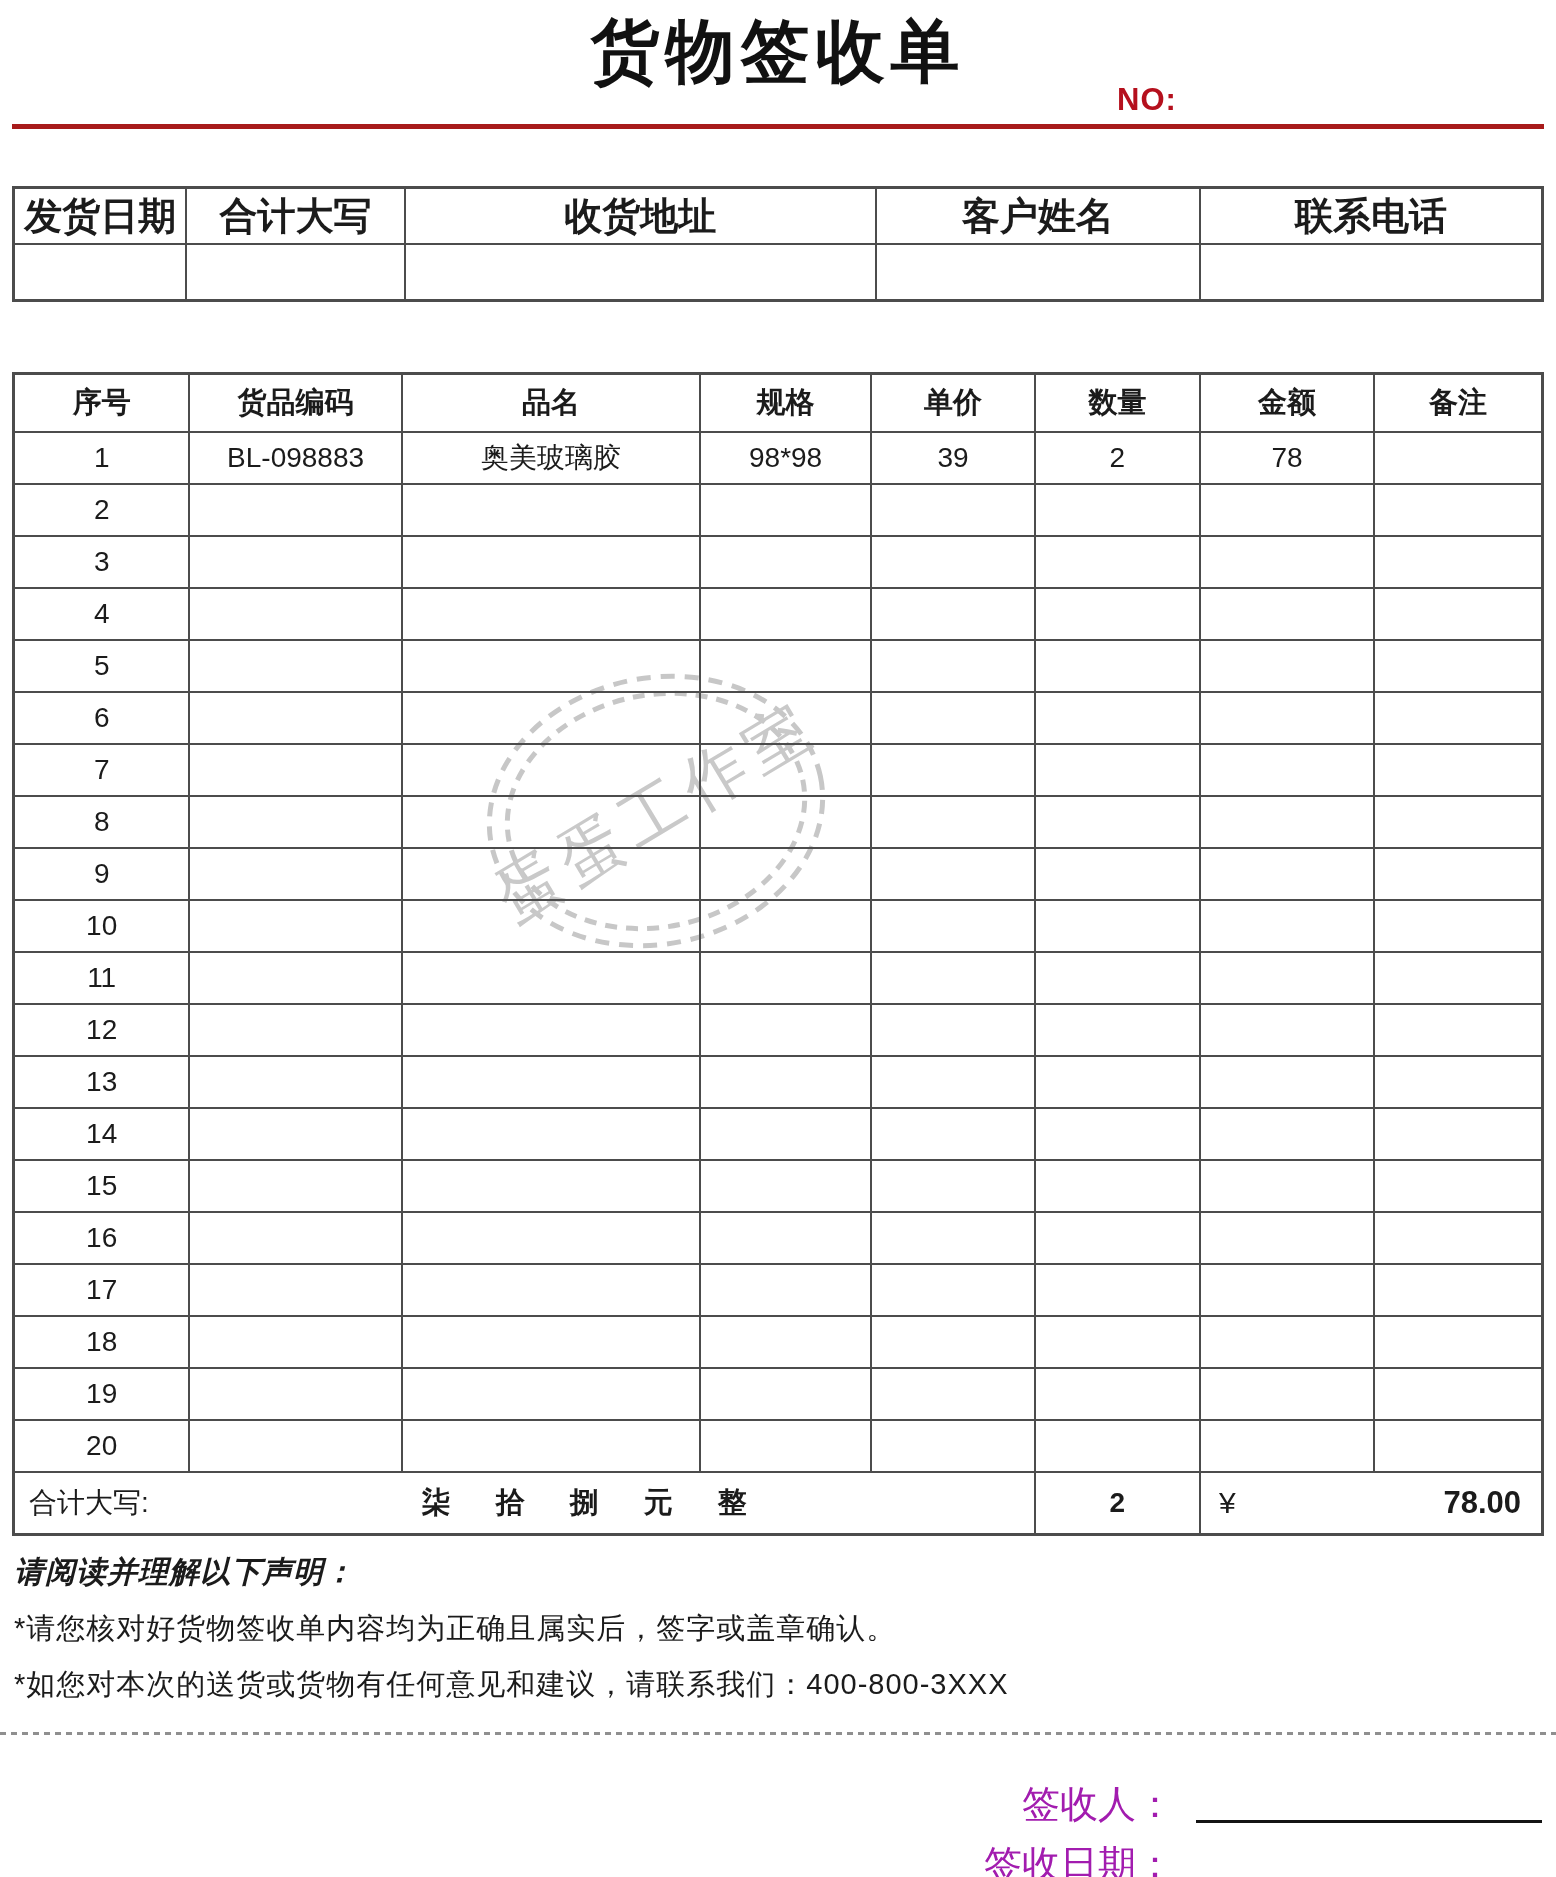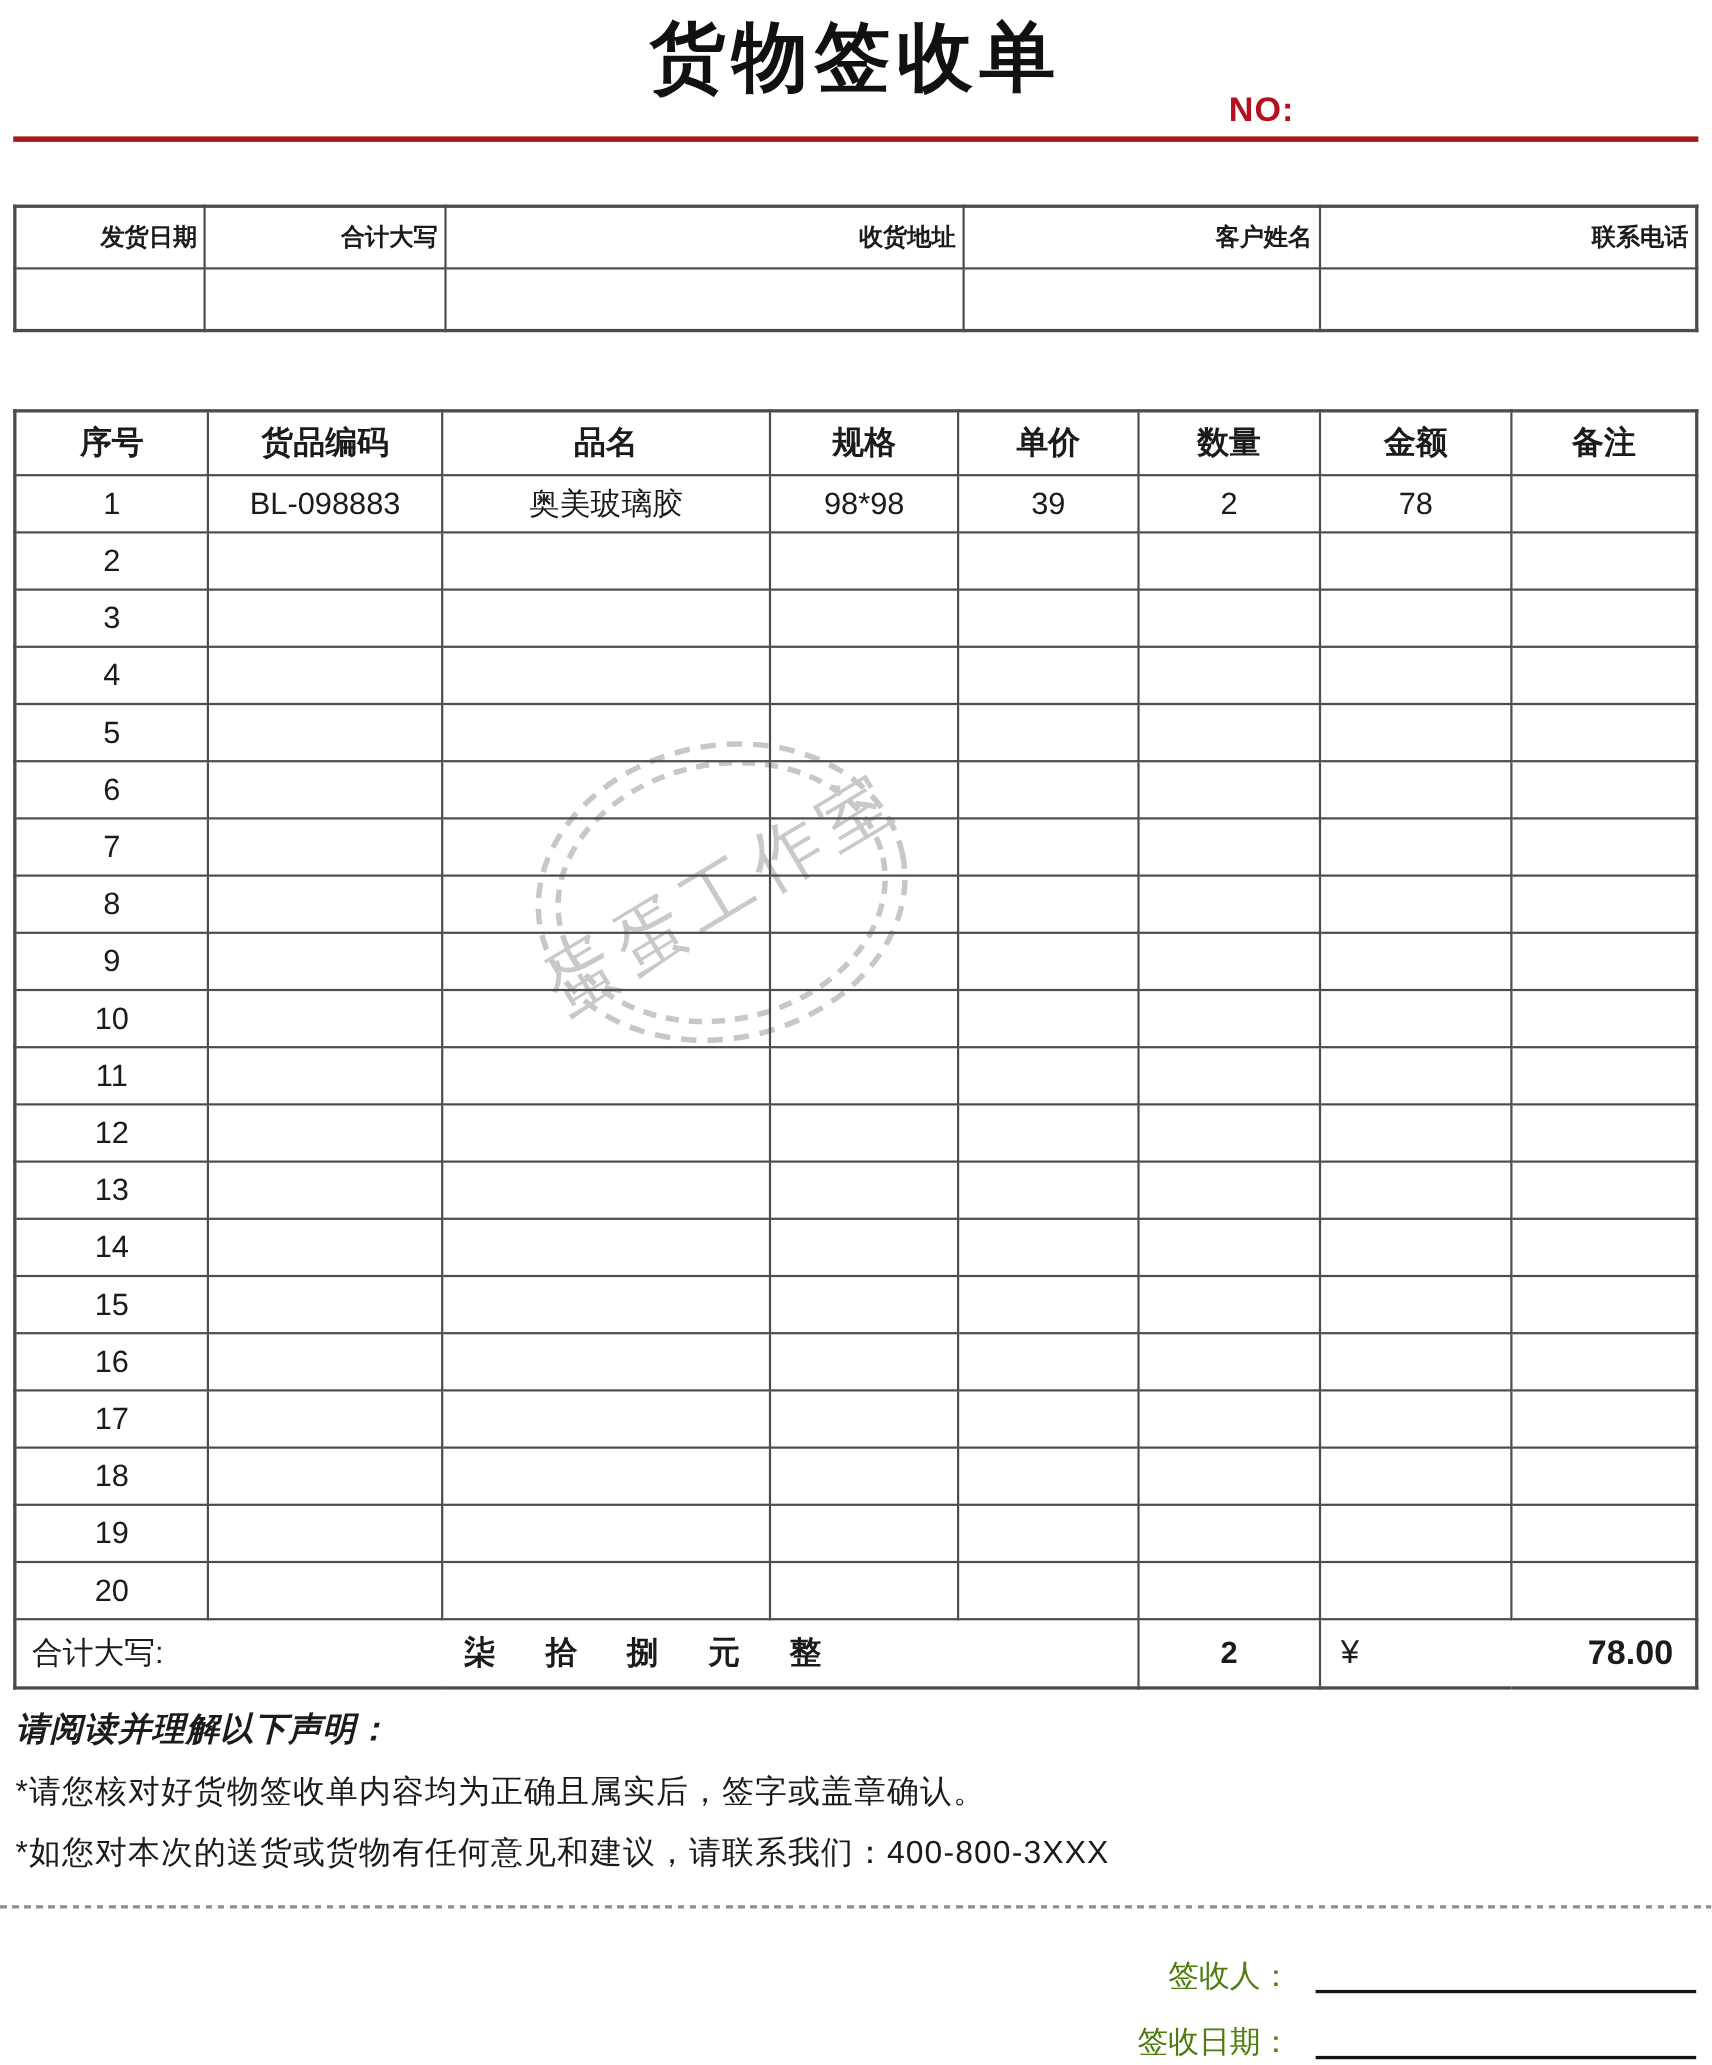--- a/index.html
+++ b/index.html
@@ -21,21 +21,21 @@
   }
   
   table.ftable{
     position:absolute;left:12px;width:1532px;border-collapse:collapse;table-layout:fixed;
     border:3px solid #4c4c4c;z-index:1;background:transparent;
   }
   table.ftable th,table.ftable td{
     border:2px solid #4c4c4c;padding:0 6px;overflow:hidden;white-space:nowrap;
   }
   .info-table{top:186px;}
-  .info-table th{height:54px;font-size:22px;font-weight:700;text-align:right;}
+  .info-table th{height:54px;font-size:38px;font-weight:700;text-align:center;}
   .info-table td{height:54px;font-size:28px;}
   .items-table{top:372px;}
   .items-table thead th{height:56px;font-size:29px;font-weight:700;text-align:center;}
   .items-table tbody td{height:50px;font-size:28px;text-align:center;}
   .items-table tfoot td{height:60px;font-size:28px;}
   .total-left-inner{display:flex;align-items:center;padding-left:8px;}
   .total-words-label{font-size:28px;}
   .total-amount-words{flex:1;text-align:center;font-size:29px;font-weight:600;letter-spacing:8px;}
   .total-qty{text-align:center;font-weight:700;font-size:29px;}
   .total-amt-inner{display:flex;justify-content:space-between;align-items:center;padding:0 14px 0 12px;}
@@ -44,21 +44,21 @@
   
   .notice{position:absolute;top:1552px;left:14px;z-index:1;}
   .notice-heading{font-size:30px;font-weight:700;letter-spacing:1px;font-style:italic;}
   .notice-line{font-size:29px;margin-top:16px;letter-spacing:1px;}
   .notice-line:first-of-type{margin-top:30px;}
   
   .dotted-rule{
     position:absolute;top:1732px;left:0;width:1556px;height:3px;
     background:repeating-linear-gradient(90deg,#8f8f8f 0 6px,transparent 6px 11px);
   }
-  .sign-row{position:absolute;right:14px;font-size:28px;white-space:nowrap;z-index:1;color:#4d7c0f;}
+  .sign-row{position:absolute;right:14px;font-size:38px;white-space:nowrap;z-index:1;color:#a21caf;}
   .sign-row-person{top:1772px;}
   .sign-row-date{top:1832px;}
   .sign-line{
     display:inline-block;width:346px;height:1.1em;margin-left:22px;
     border-bottom:3px solid #141414;transform:translateY(6px);
   }
   
   .watermark{position:absolute;left:470px;top:660px;z-index:0;}
 </style>
 </head>

